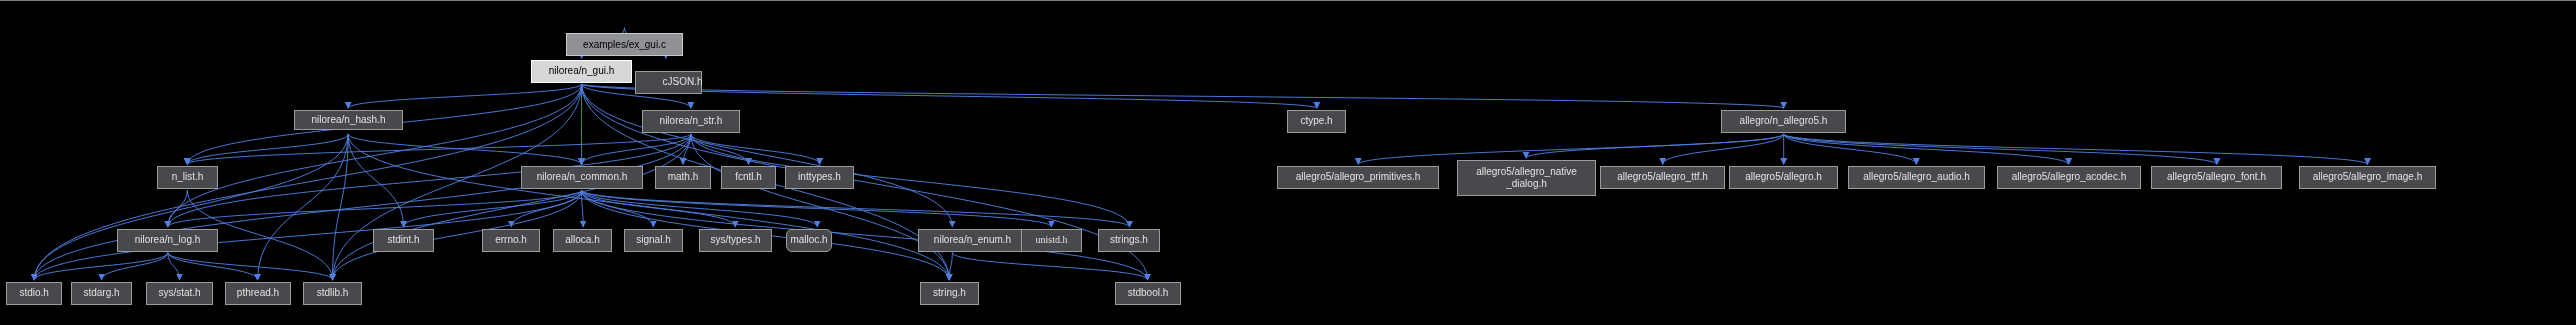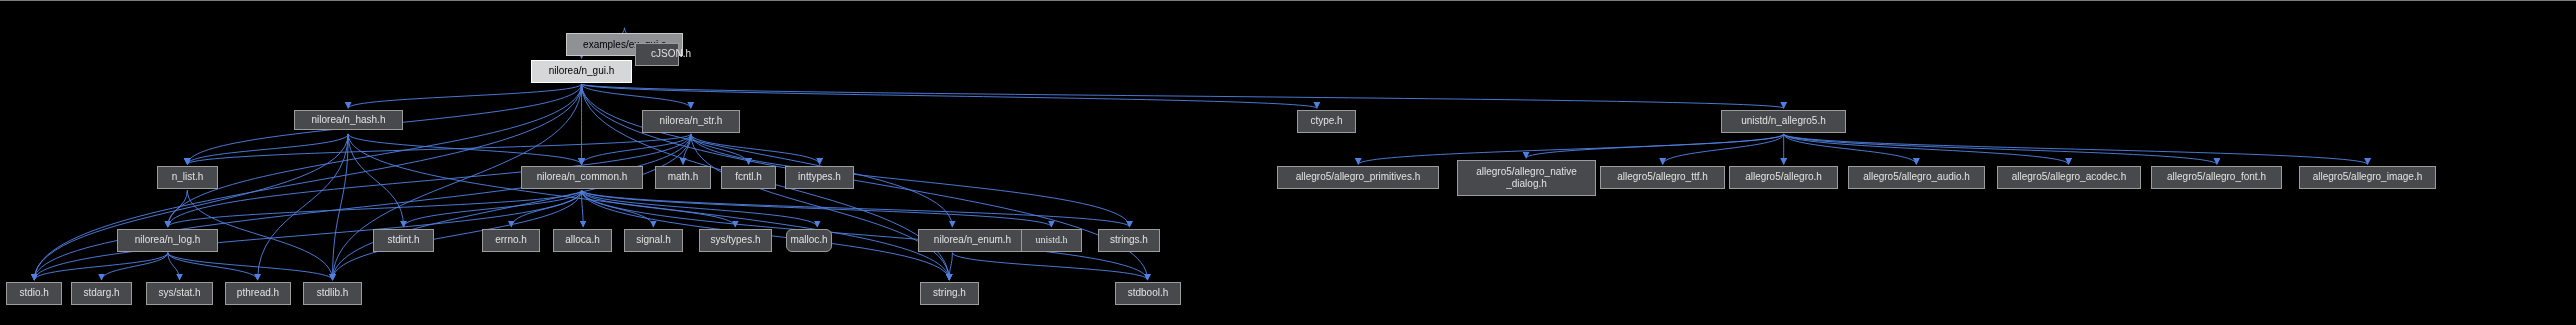--- a/index.html
+++ b/index.html
@@ -89,25 +89,25 @@
       <path class="edge" d="M 2285 170 C 2285 189.5, 2130 189.5, 2130 209" marker-end="url(#arrowhead)"></path>
       <path class="edge" d="M 2285 170 C 2285 189.5, 2285 189.5, 2285 209" marker-end="url(#arrowhead)"></path>
       <path class="edge" d="M 2285 170 C 2285 189.5, 2455 189.5, 2455 209" marker-end="url(#arrowhead)"></path>
       <path class="edge" d="M 2285 170 C 2285 189.5, 2650 189.5, 2650 209" marker-end="url(#arrowhead)"></path>
       <path class="edge" d="M 2285 170 C 2285 189.5, 2840 189.5, 2840 209" marker-end="url(#arrowhead)"></path>
       <path class="edge" d="M 2285 170 C 2285 189.5, 3033 189.5, 3033 209" marker-end="url(#arrowhead)"></path>
     </svg>
 
 <div class="node root" style="left: 566px; top: 3.1px; width: 117px; height: 23.4px;">examples/ex_gui.c</div>
     <div class="node current" style="left: 531px; top: 59px; width: 101px; height: 23.4px;">nilorea/n_gui.h</div>
-    <div class="node normal" style="left: 635px; top: 42px; width: 44px; height: 23.4px; padding-left: 28px;">cJSON.h</div>
+    <div class="node normal" style="left: 635px; top: 70px; width: 67px; height: 23.4px; padding-left: 28px;">cJSON.h</div>
     <div class="node normal" style="left: 294px; top: 109px; width: 109px; height: 20px;">nilorea/n_hash.h</div>
     <div class="node normal" style="left: 642px; top: 109px; width: 98px; height: 23.4px;">nilorea/n_str.h</div>
-    <div class="node normal" style="left: 1287px; top: 109px; width: 59px; height: 23.4px; margin-left: 10px;">ctype.h</div>
-    <div class="node normal" style="left: 1721px; top: 109px; width: 125px; height: 23.4px;">unistd/n_allegro5.h</div>
+    <div class="node normal" style="left: 1287px; top: 109px; width: 59px; height: 23.4px;">ctype.h</div>
+    <div class="node normal" style="left: 1721px; top: 109px; width: 125px; height: 23.4px;">allegro/n_allegro5.h</div>
     <div class="node normal" style="left: 157px; top: 165px; width: 61px; height: 23.4px; text-align: center;">n_list.h</div>
     <div class="node normal" style="left: 521px; top: 165px; width: 122px; height: 23.4px;">nilorea/n_common.h</div>
     <div class="node normal" style="left: 655px; top: 165px; width: 56px; height: 23.4px;">math.h</div>
     <div class="node normal" style="left: 721px; top: 165px; width: 55px; height: 23.4px;">fcntl.h</div>
     <div class="node normal" style="left: 785px; top: 165px; width: 69px; height: 23.4px;">inttypes.h</div>
     <div class="node normal" style="left: 1277px; top: 165px; width: 162px; height: 23.4px;">allegro5/allegro_primitives.h</div>
     <div class="node normal" style="left: 1457px; top: 159px; width: 139px; height: 36px;">allegro5/allegro_native
 _dialog.h</div>
     <div class="node normal" style="left: 1600px; top: 165px; width: 125px; height: 23.4px;">allegro5/allegro_ttf.h</div>
     <div class="node normal" style="left: 1729px; top: 165px; width: 109px; height: 23.4px;">allegro5/allegro.h</div>

